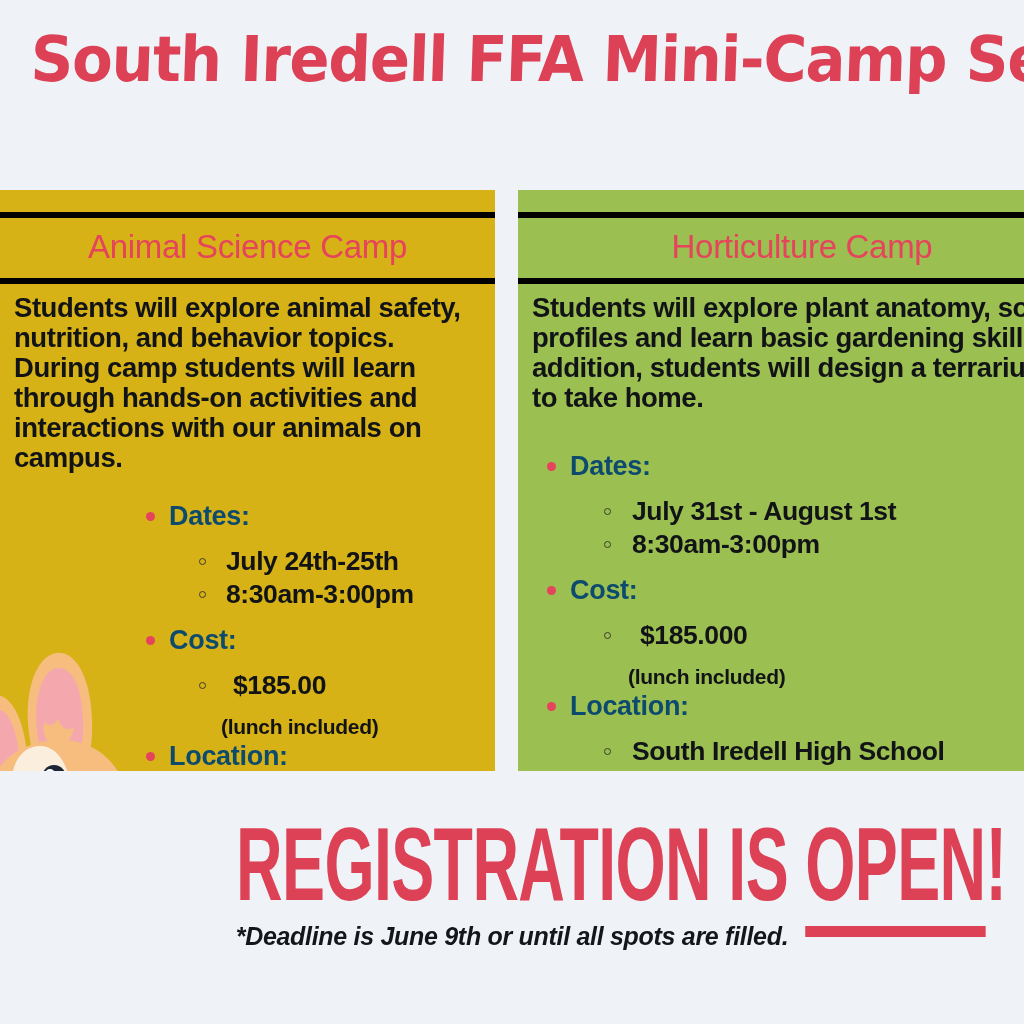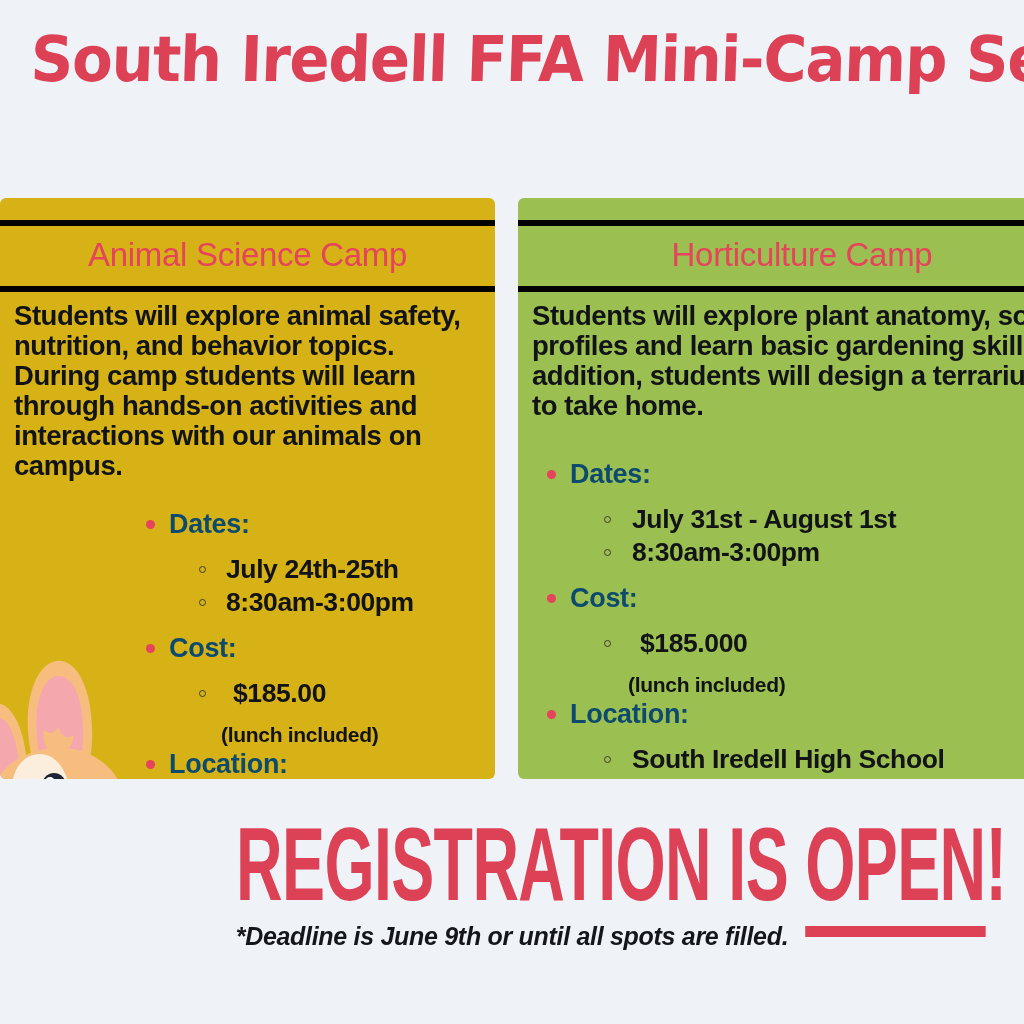--- a/index.html
+++ b/index.html
@@ -49,24 +49,23 @@
     font-style: italic;
     font-weight: bold;
     font-size: 27px;
     line-height: 34px;
     letter-spacing: -0.2px;
   }
 
   
   .card {
     position: absolute;
-    top: 198px;
+    top: 190px;
     height: 581px;
     overflow: hidden;
-    border-radius: 6px;
   }
   .card-left  { left: 0;     width: 495px; background: #d6b216; }
   .card-right { left: 518px; width: 568px; background: #9cbf51; }
 
   .card-head-spacer { height: 22px; }
   .rule {
     height: 6px;
     background: #000000;
     width: 100%;
   }

